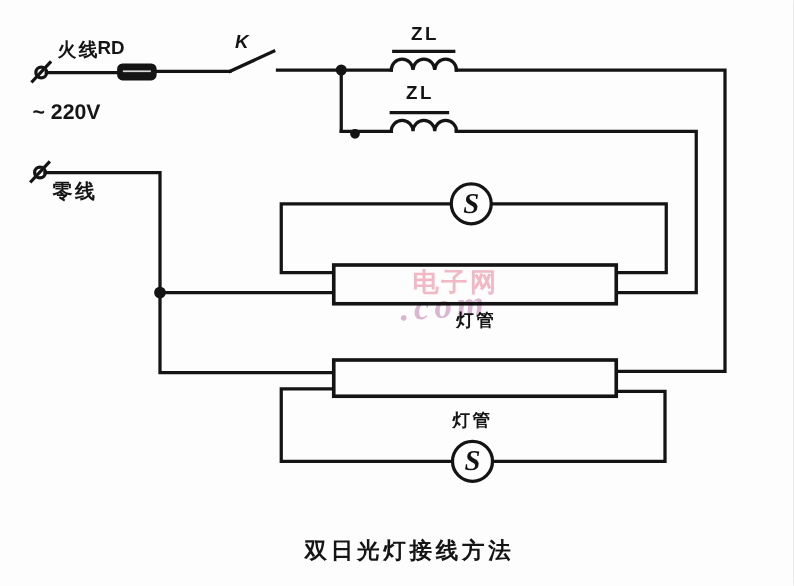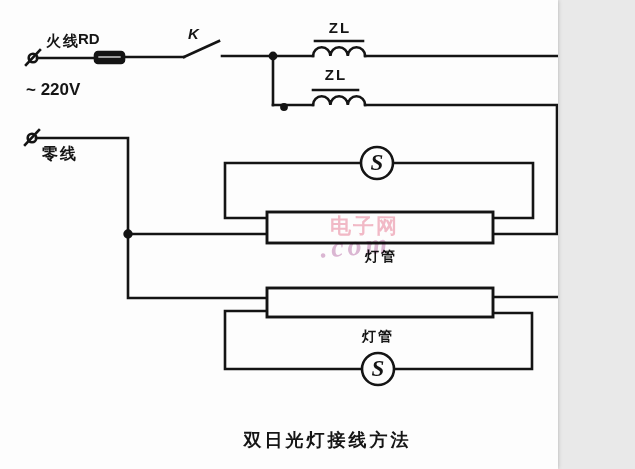--- a/index.html
+++ b/index.html
@@ -1,20 +1,19 @@
 <!DOCTYPE html>
 <html><head>
 <meta charset="utf-8">
 <style>
   html,body{margin:0;padding:0;background:#e9e9e9;}
   .stage{
-    position:relative;width:518px;height:469px;background:#fdfdfd;
+    position:relative;width:635px;height:469px;background:#fdfdfd;
     overflow:hidden;font-family:"Liberation Sans",sans-serif;
     box-shadow:0 0 4px rgba(0,0,0,.25);
-    padding-left:40px;
   }
   .stage svg{position:absolute;left:0;top:0;z-index:2;}
   .lbl{position:absolute;z-index:3;color:#151515;white-space:nowrap;line-height:1;font-weight:bold;}
   .lbl-cjk{font-weight:bold;letter-spacing:2px;}
   .lbl-caption{
     font-family:"Liberation Serif",serif;font-weight:bold;font-size:18px;
     letter-spacing:3px;left:0;top:431px;width:655px;text-align:center;
   }
   .s-letter{
     position:absolute;z-index:3;width:34px;height:30px;display:flex;

